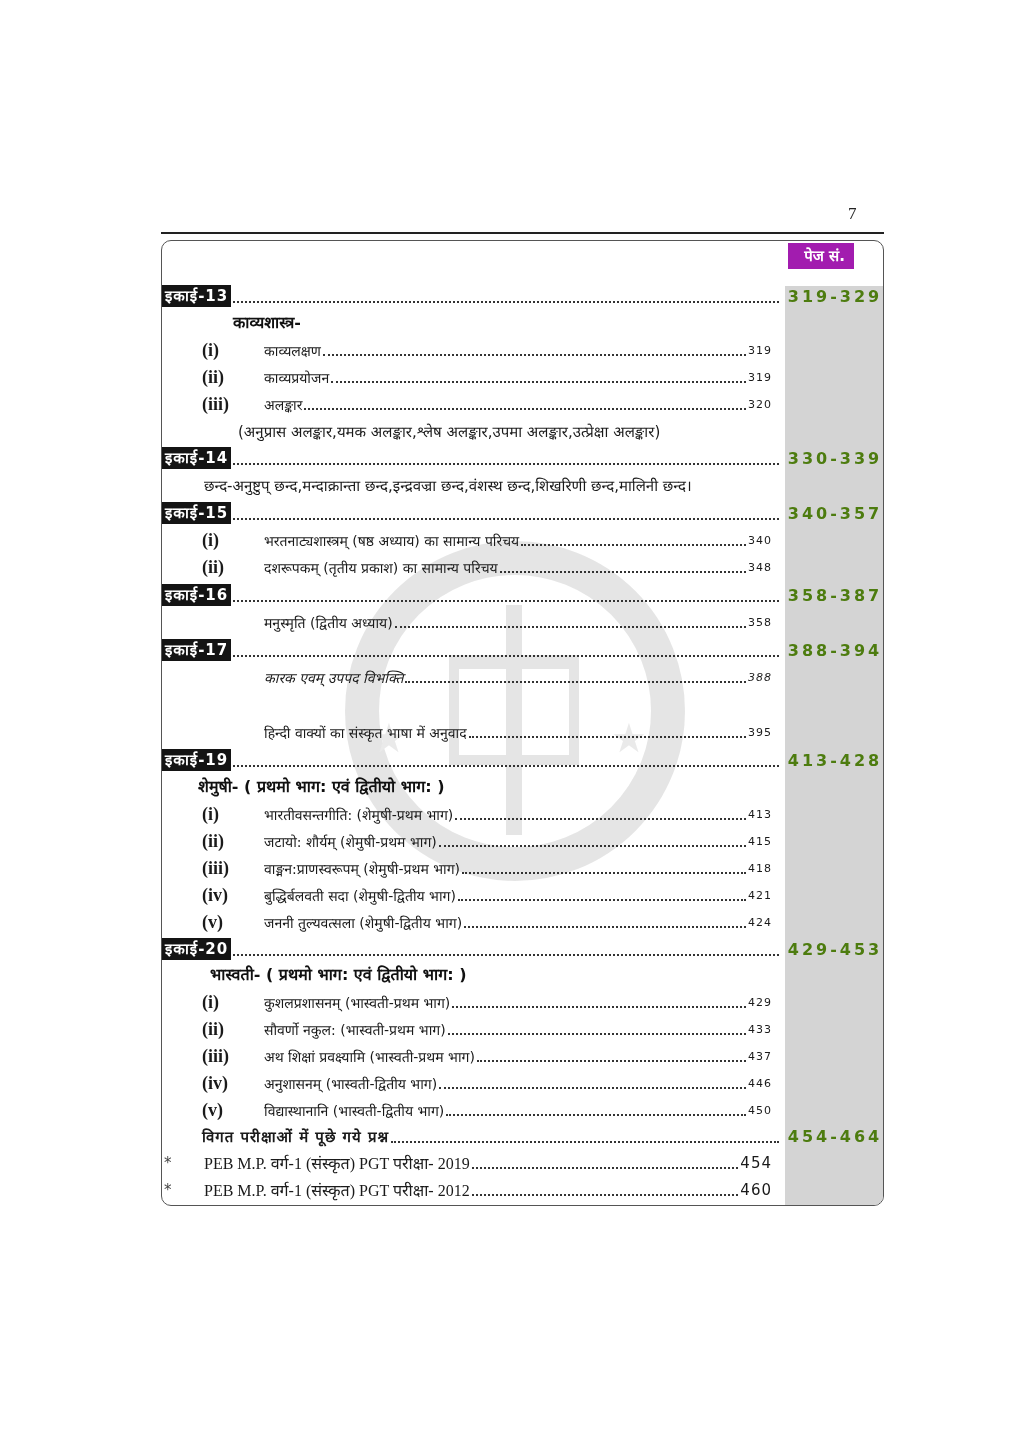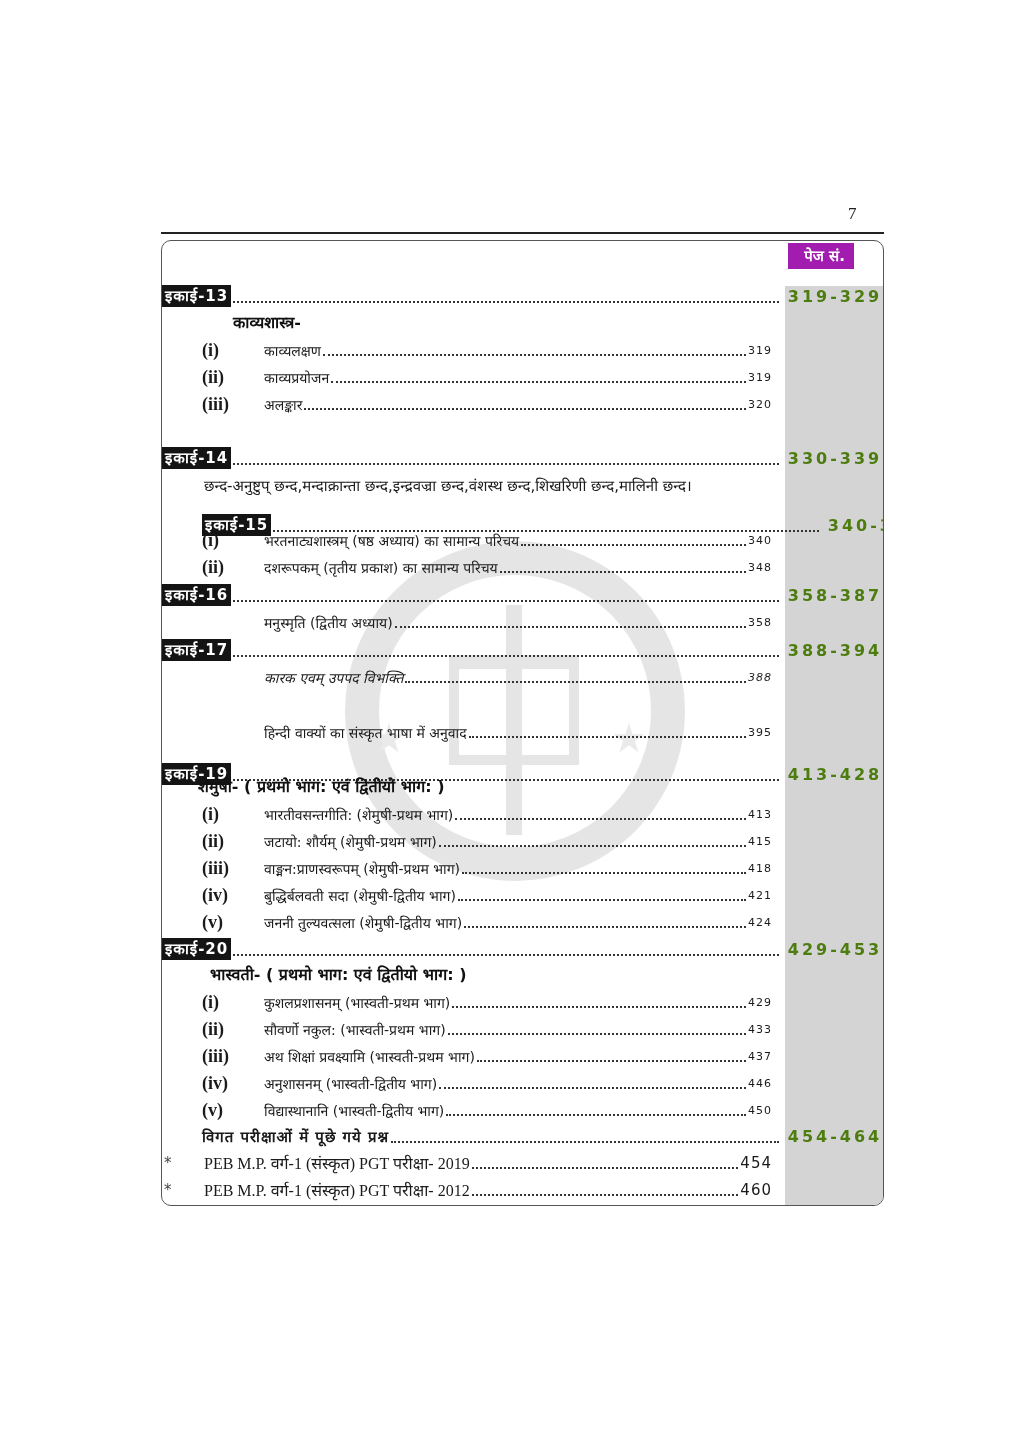--- a/index.html
+++ b/index.html
@@ -131,29 +131,30 @@
       <span class="title">काव्यप्रयोजन</span>
       <span class="dots"></span>
       <span class="pg">319</span>
     </div>
     <div class="item" style="top:151px;">
       <span class="num">(iii)</span>
       <span class="title">अलङ्कार</span>
       <span class="dots"></span>
       <span class="pg">320</span>
     </div>
+    <div class="note" style="top:180px;">(अनुप्रास अलङ्कार,यमक अलङ्कार,श्लेष अलङ्कार,उपमा अलङ्कार,उत्प्रेक्षा अलङ्कार)</div>
 
     <div class="row" style="top:205px;">
       <span class="unit-label">इकाई-14</span>
       <span class="leader"></span>
       <span class="range">330-339</span>
     </div>
     <div class="note" style="left:42px;top:234px;">छन्द-अनुष्टुप् छन्द,मन्दाक्रान्ता छन्द,इन्द्रवज्रा छन्द,वंशस्थ छन्द,शिखरिणी छन्द,मालिनी छन्द।</div>
 
-    <div class="row" style="top:272px;margin-left:40px;">
+    <div class="row" style="top:260px;">
       <span class="unit-label">इकाई-15</span>
       <span class="leader"></span>
       <span class="range">340-357</span>
     </div>
     <div class="item" style="top:287px;">
       <span class="num">(i)</span>
       <span class="title">भरतनाट्यशास्त्रम् (षष्ठ अध्याय) का सामान्य परिचय</span>
       <span class="dots"></span>
       <span class="pg">340</span>
     </div>
@@ -188,21 +189,21 @@
       <span class="pg">388</span>
     </div>
 
     <div class="item" style="top:479px;">
       <span class="num"></span>
       <span class="title">हिन्दी वाक्यों का संस्कृत भाषा में अनुवाद</span>
       <span class="dots"></span>
       <span class="pg">395</span>
     </div>
 
-    <div class="row" style="top:521px;">
+    <div class="row" style="top:507px;">
       <span class="unit-label">इकाई-19</span>
       <span class="leader"></span>
       <span class="range">413-428</span>
     </div>
     <div class="subhead" style="left:36px;top:534px;">शेमुषी- ( प्रथमो भाग: एवं द्वितीयो भाग: )</div>
     <div class="item" style="top:561px;">
       <span class="num">(i)</span>
       <span class="title">भारतीवसन्तगीति: (शेमुषी-प्रथम भाग)</span>
       <span class="dots"></span>
       <span class="pg">413</span>

